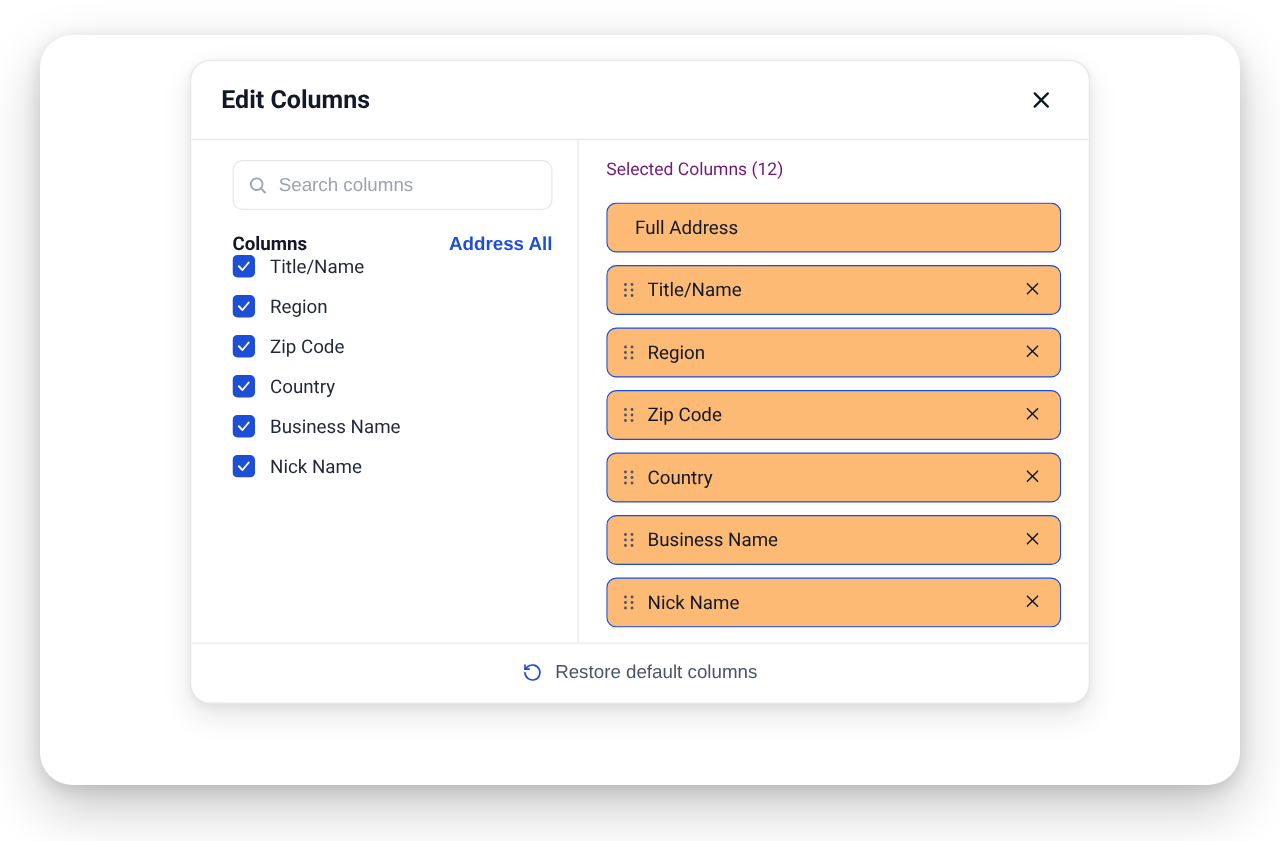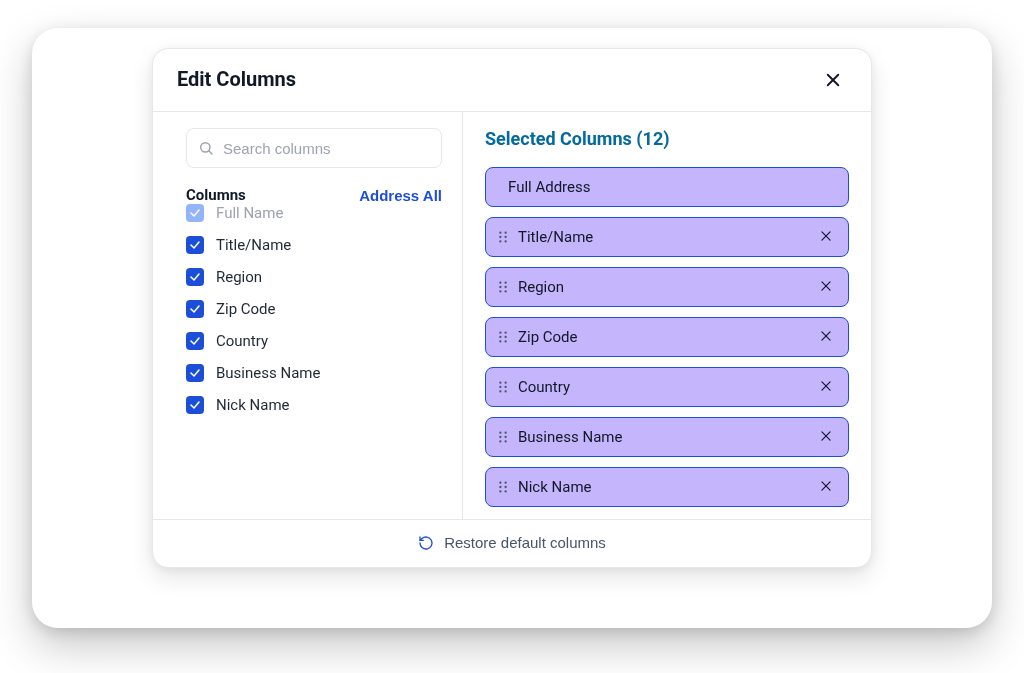--- a/index.html
+++ b/index.html
@@ -135,36 +135,36 @@
   }
   .checkbox.disabled { background: #93b4fa; }
   .checkbox svg { width: 12px; height: 12px; stroke: #ffffff; }
   .check-label {
     font-size: 15px;
     color: #1f2937;
   }
   .check-label.disabled { color: #9ca3af; }
 
   .selected-heading {
-    font-size: 18px;
-    font-weight: 700;
-    color: #0369a1;
+    font-size: 14px;
+    font-weight: 400;
+    color: #701a75;
     margin-bottom: 18px;
   }
   .selected-list {
     display: flex;
     flex-direction: column;
     gap: 10px;
     overflow: hidden;
   }
   .selected-chip {
     height: 40px;
     border: 1.5px solid #1d4ed8;
     border-radius: 8px;
-    background: #c4b5fd;
+    background: #fdba74;
     display: flex;
     align-items: center;
     padding: 0 12px;
     gap: 10px;
   }
   .drag-handle {
     width: 10px;
     display: flex;
     align-items: center;
     justify-content: center;
@@ -235,28 +235,20 @@
           <input class="search-input" type="text" placeholder="Search columns" style="">
         </div>
 
         <div class="columns-header">
           <div class="columns-heading">Columns</div>
           <button class="select-all">Address All</button>
         </div>
 
         <div class="check-list" id="check-list">
             <div class="check-item">
-              <span class="checkbox disabled">
-                <svg viewBox="0 0 24 24" fill="none" stroke="currentColor" stroke-width="3" stroke-linecap="round" stroke-linejoin="round">
-                  <polyline points="4 12 10 18 20 6"></polyline>
-                </svg>
-              </span>
-              <span class="check-label disabled">Full Name</span>
-            </div>
-            <div class="check-item">
               <span class="checkbox">
                 <svg viewBox="0 0 24 24" fill="none" stroke="currentColor" stroke-width="3" stroke-linecap="round" stroke-linejoin="round">
                   <polyline points="4 12 10 18 20 6"></polyline>
                 </svg>
               </span>
               <span class="check-label">Title/Name</span>
             </div>
             <div class="check-item">
               <span class="checkbox">
                 <svg viewBox="0 0 24 24" fill="none" stroke="currentColor" stroke-width="3" stroke-linecap="round" stroke-linejoin="round">

